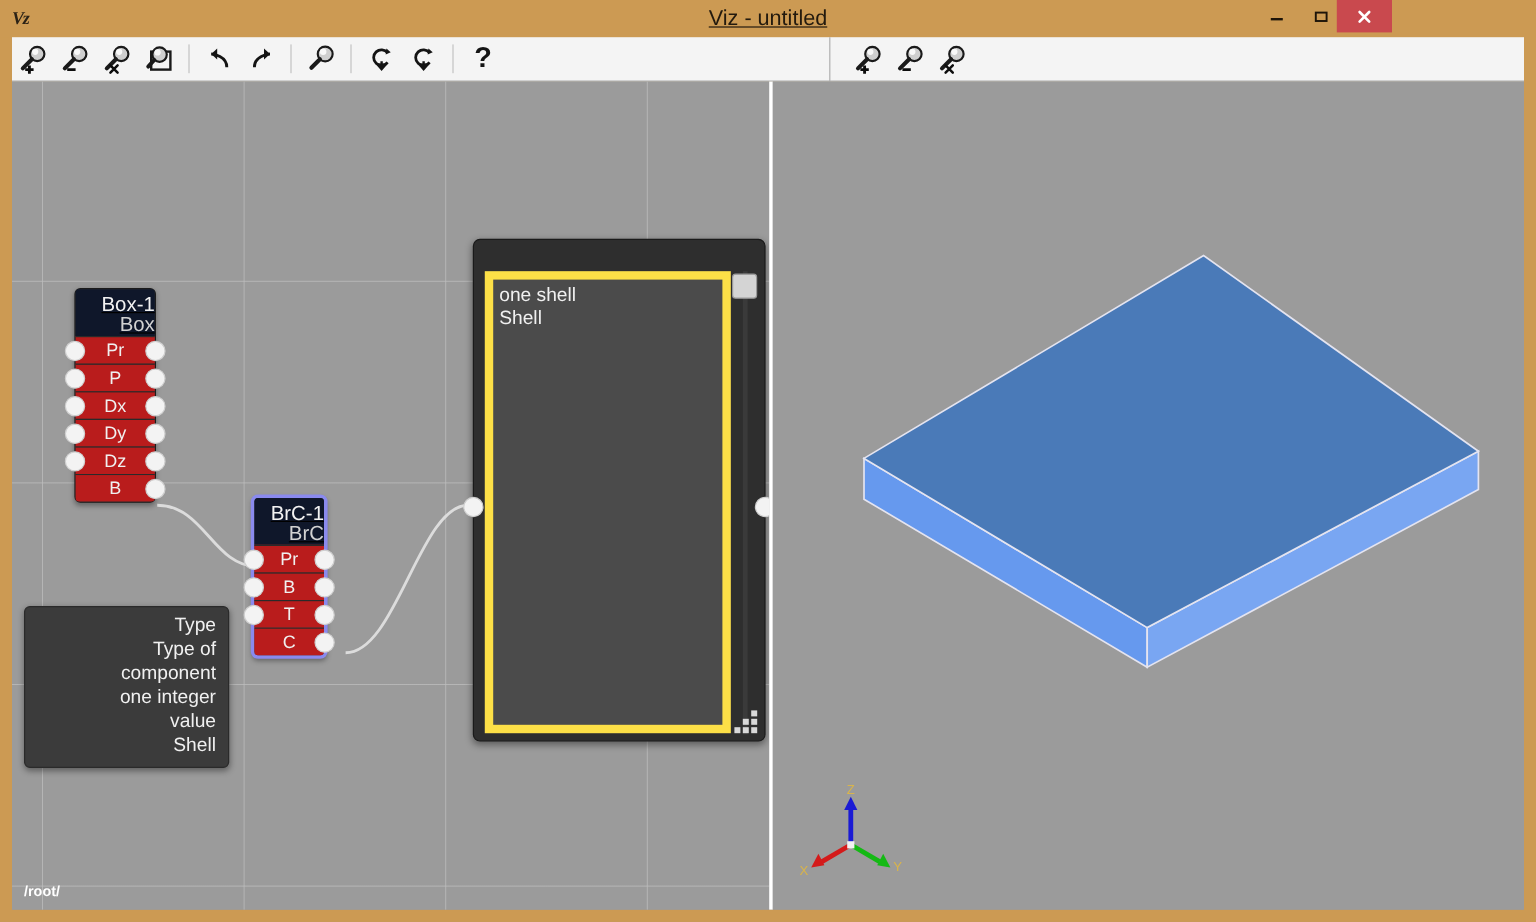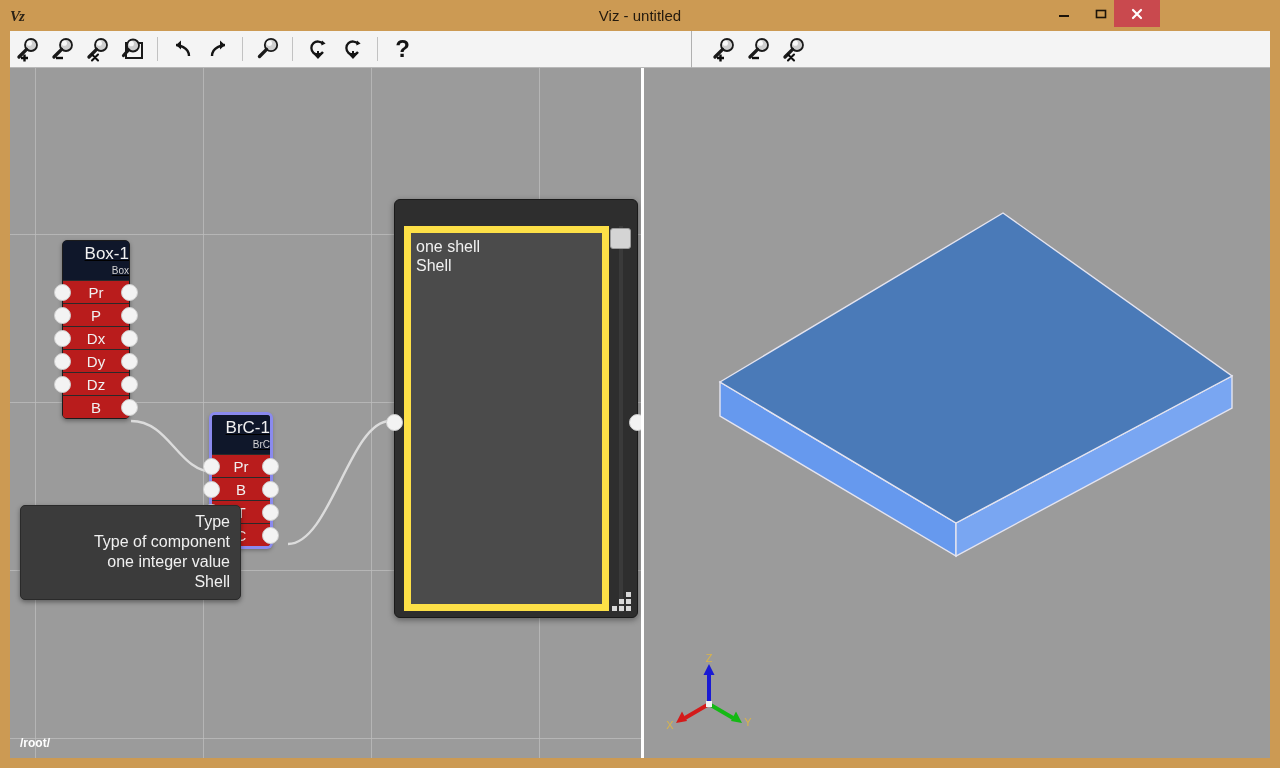--- a/index.html
+++ b/index.html
@@ -32,22 +32,23 @@
     font-size: 15px; font-weight: bold;
     font-style: italic;
     letter-spacing: -1px;
     line-height: 20px;
   }
   #title-text {
     position: absolute; left: 0; top: 0;
     width: 1280px; height: 31px;
     line-height: 31px;
     text-align: center;
-    font-size: 15px;
+    font-size: 18px;
     color: #231a0e;
+    text-decoration: underline;
   }
   .wbtn {
     position: absolute; top: 0;
     width: 37px; height: 27px;
     background: transparent;
     border: none; outline: none;
     cursor: default;
   }
   #btn-min  { right: 78px; }
   #btn-max  { right: 41px; }
@@ -132,21 +133,21 @@
     background: #0f172a;
     border-radius: 3px 3px 0 0;
     padding: 3px 0 2px 0;
     text-align: right;
     text-decoration: underline;
   }
   .node-title {
     font-size: 17px; color: #f2f2f2; line-height: 20px;
   }
   .node-sub {
-    font-size: 10px; color: #d2d2d2; line-height: 14px;
+    font-size: 17px; color: #d2d2d2; line-height: 14px;
   }
   .node-row {
     position: relative;
     height: 23px;
     background: #b91c1c;
     border-top: 1px solid #2a2a2a;
     text-align: center;
     font-size: 15px;
     color: #f0f0f0;
     line-height: 23px;
@@ -444,21 +445,21 @@
           <span class="port in"></span>
           <span>T</span>
           <span class="port out"></span>
         </div>
         <div class="node-row">
           <span>C</span>
           <span class="port out"></span>
         </div>
       </div>
 
-      <div id="tooltip" style="left:10px; top:437px; width:221px;padding-left:42px;">
+      <div id="tooltip" style="left:10px; top:437px; width:171px;padding-left:42px;">
         <div>Type</div>
         <div>Type of component</div>
         <div>one integer value</div>
         <div>Shell</div>
       </div>
 
       <div id="prev-panel" style="left:384px; top:131px; width:244px; height:419px;">
         <div id="prev-body">one shell
 Shell</div>
         <div id="prev-scroll-track"></div>

